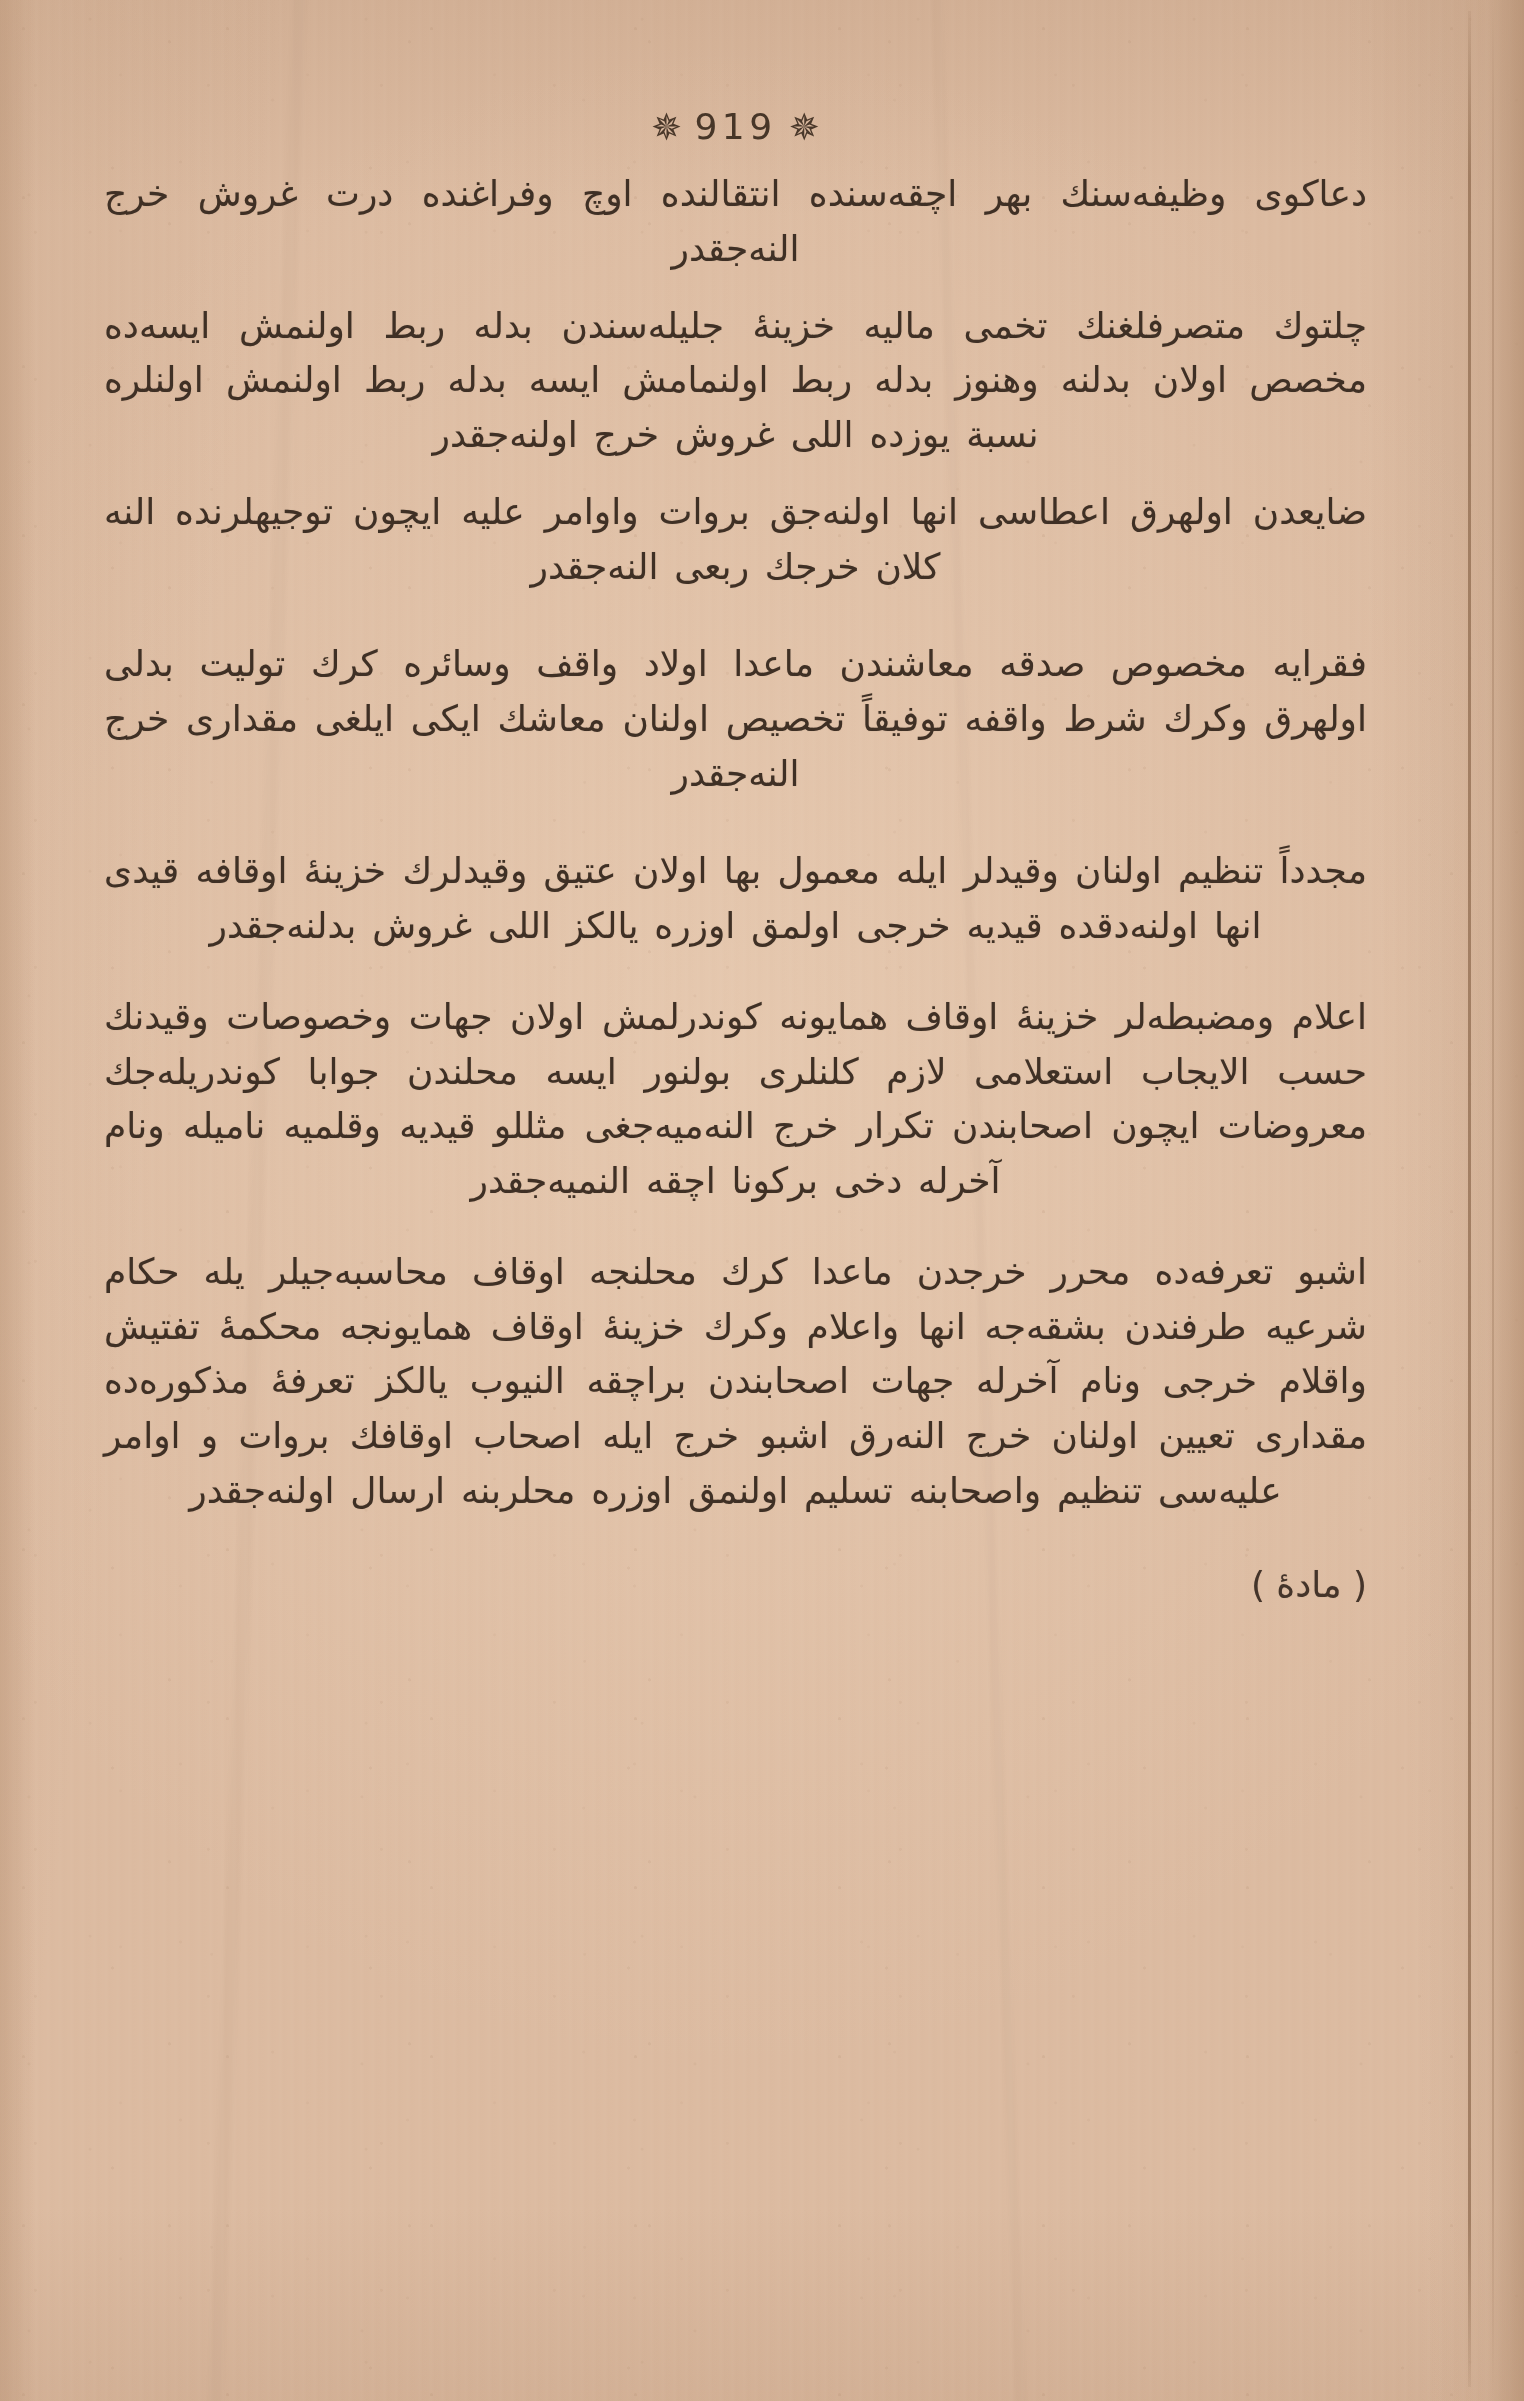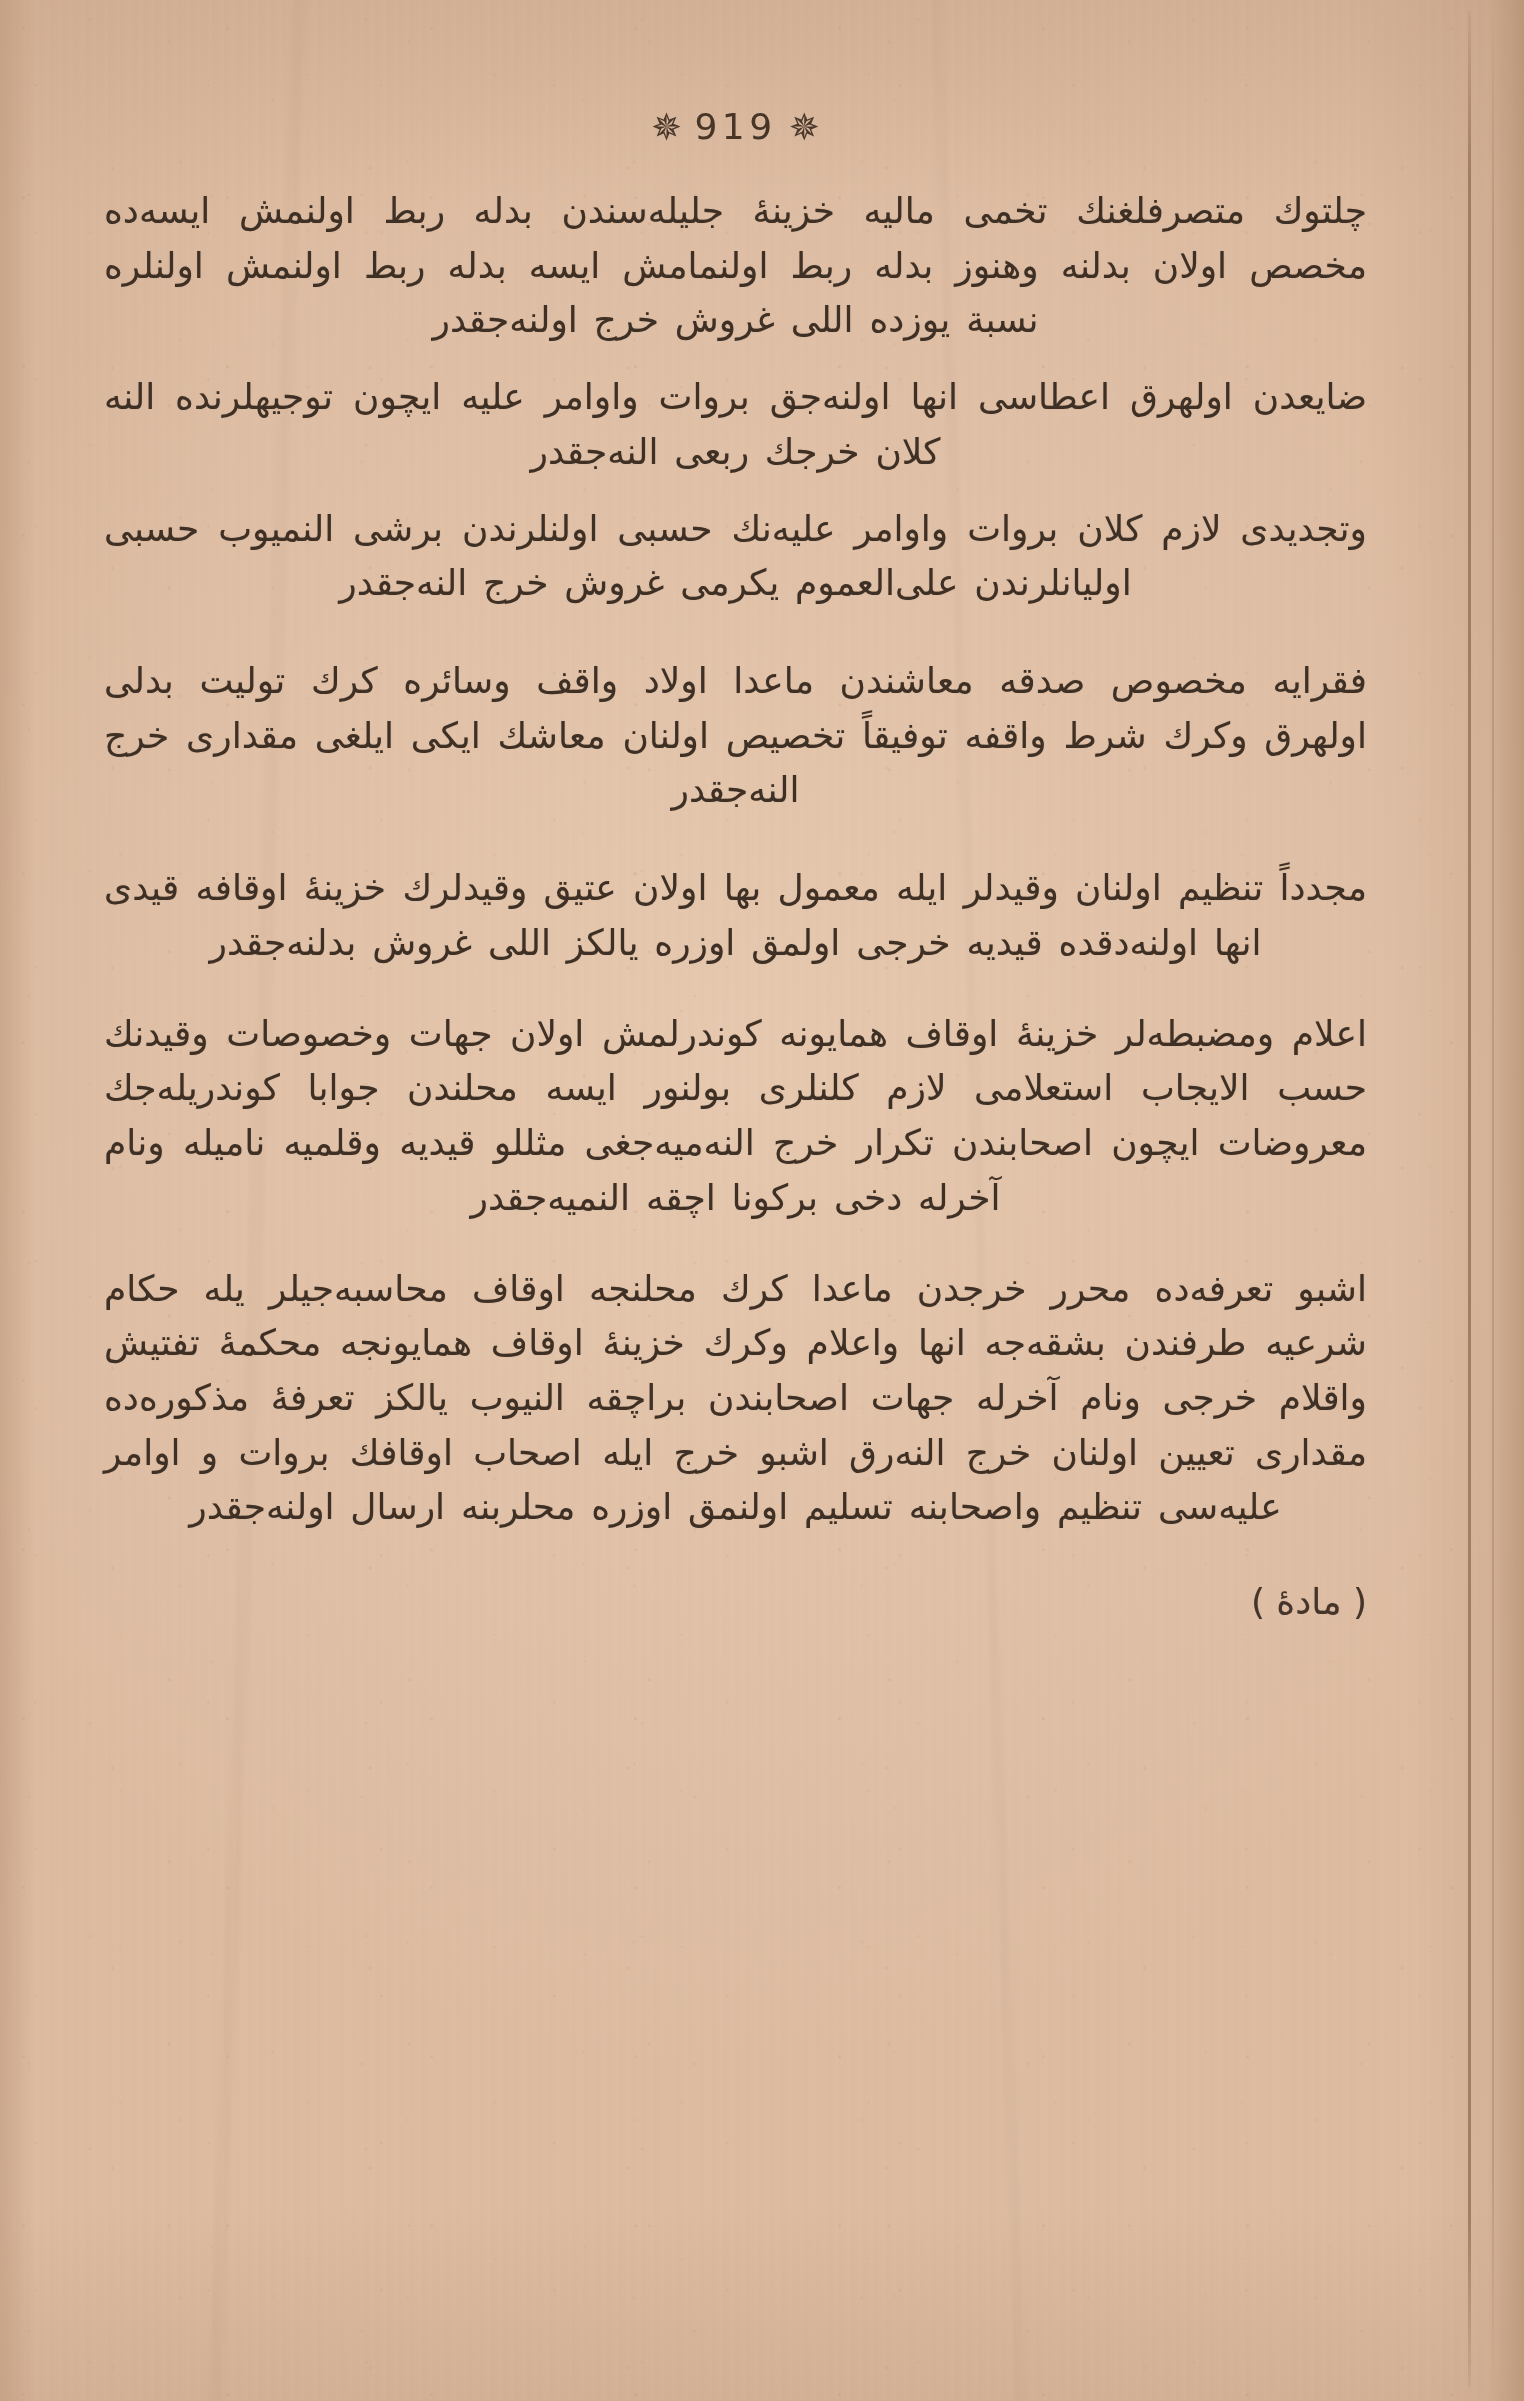--- a/index.html
+++ b/index.html
@@ -196,36 +196,36 @@
   <div class="showthrough"></div>
 
   <div class="content">
 
     <div class="page-header">
       <span class="ornament">✵</span>
       <span class="page-number">919</span>
       <span class="ornament flip">✵</span>
     </div>
 
+    <p class="para first">
+      <span>دعاكوى وظيفه‌سنك بهر اچقه‌سنده انتقالنده اوچ وفراغنده درت غروش</span>
+      <span>خرج النه‌جقدر</span>
+    </p>
 
     <p class="para gap-sm">
       <span>چلتوك متصرفلغنك تخمى ماليه خزينهٔ جليله‌سندن بدله ربط اولنمش ايسه‌ده</span>
       <span>مخصص اولان بدلنه وهنوز بدله ربط اولنمامش ايسه بدله ربط اولنمش اولنلره</span>
       <span>نسبة يوزده اللى غروش خرج اولنه‌جقدر</span>
     </p>
 
     <p class="para gap-sm">
       <span>ضايعدن اولهرق اعطاسى انها اولنه‌جق بروات واوامر عليه ايچون</span>
       <span>توجيهلرنده النه كلان خرجك ربعى النه‌جقدر</span>
     </p>
 
-    <p class="para gap-sm">
-      <span>وتجديدى لازم كلان بروات واوامر عليه‌نك حسبى اولنلرندن برشى النميوب</span>
-      <span>حسبى اوليانلرندن على‌العموم يكرمى غروش خرج النه‌جقدر</span>
-    </p>
 
 
     <p class="para gap-md">
       <span>فقرايه مخصوص صدقه معاشندن ماعدا اولاد واقف وسائره كرك توليت</span>
       <span>بدلى اولهرق وكرك شرط واقفه توفيقاً تخصيص اولنان معاشك ايكى ايلغى</span>
       <span>مقدارى خرج النه‌جقدر</span>
     </p>
 
     <p class="para gap-md">
       <span>مجدداً تنظيم اولنان وقيدلر ايله معمول بها اولان عتيق وقيدلرك خزينهٔ</span>

